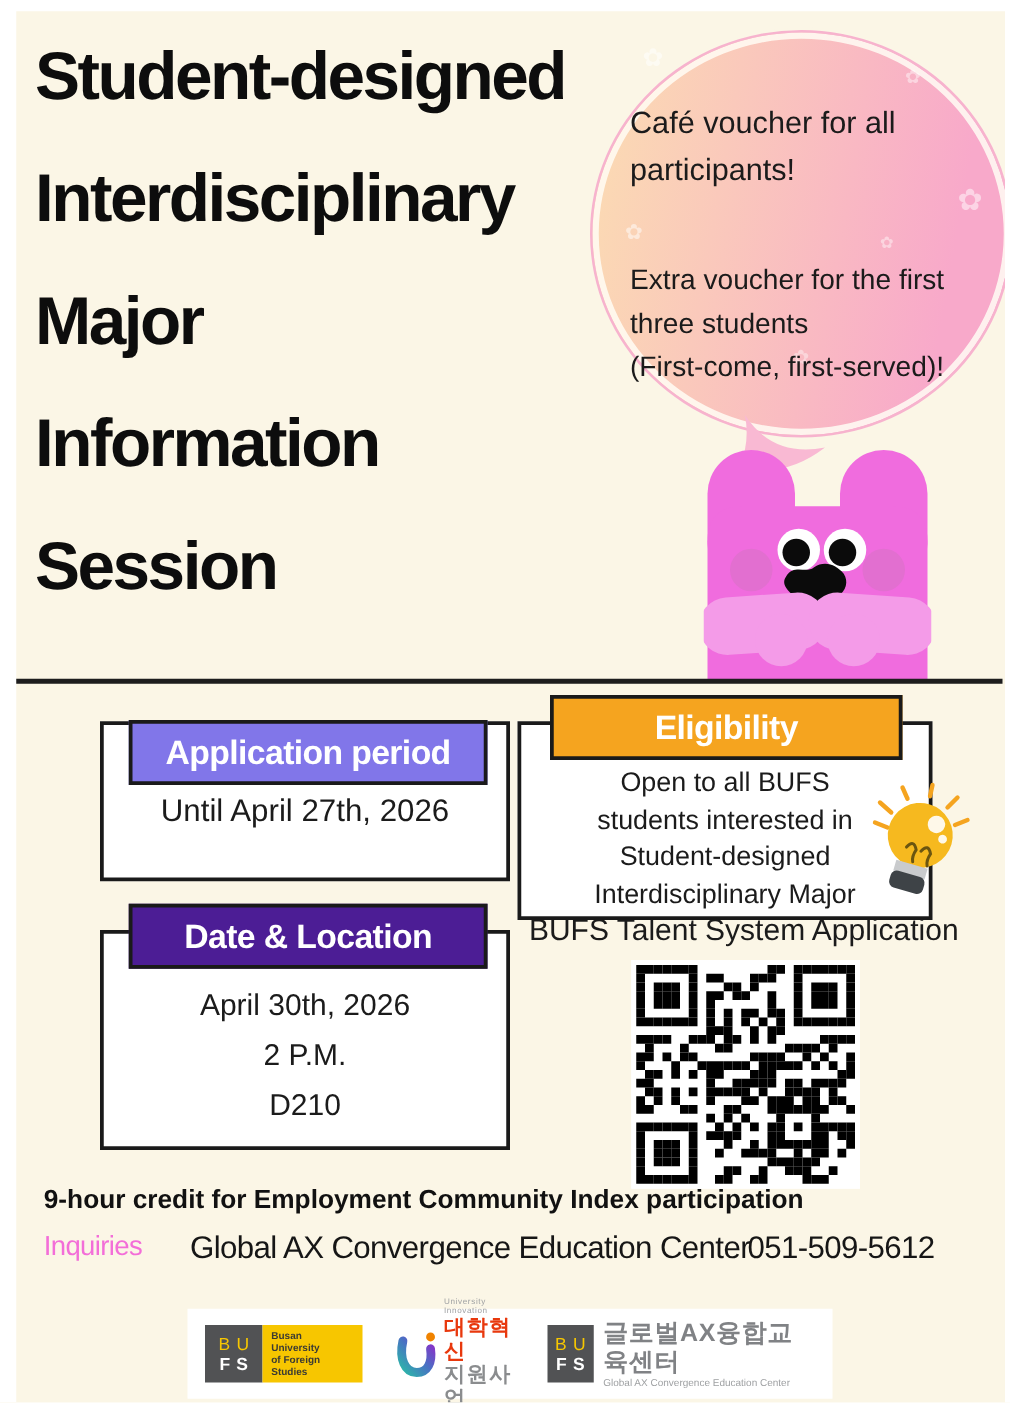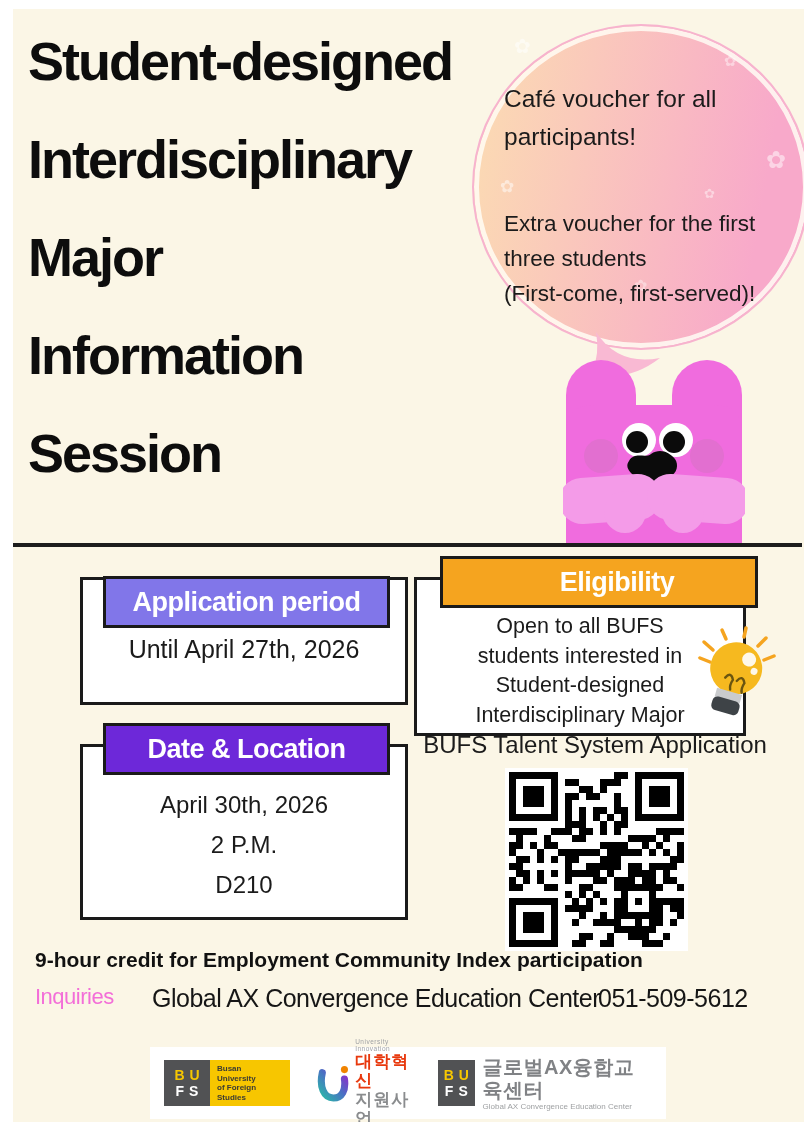--- a/index.html
+++ b/index.html
@@ -72,21 +72,21 @@
   .inquiries-org{position:absolute;left:152px;top:984px;font-size:25px;letter-spacing:-0.5px;color:#161616;}
   .inquiries-phone{position:absolute;left:598px;top:984px;font-size:25px;letter-spacing:-0.5px;color:#161616;}
 
   
   .footer{
     position:absolute;left:150px;top:1047px;width:516px;height:72px;background:#ffffff;
     display:flex;align-items:center;gap:26px;padding:0 14px;box-sizing:border-box;
   }
   .logo-a{display:flex;}
   .sq-dark{width:46px;height:46px;background:#515254;display:flex;flex-direction:column;align-items:center;justify-content:center;}
-  .sq-dark .r1{color:#F7C700;font-weight:700;font-size:14px;letter-spacing:5px;line-height:16px;margin-left:5px;}
+  .sq-dark .r1{color:#F7C700;font-weight:400;font-size:14px;letter-spacing:5px;line-height:16px;margin-left:5px;}
   .sq-dark .r2{color:#ffffff;font-weight:800;font-size:14px;letter-spacing:5px;line-height:16px;margin-left:5px;}
   .sq-yellow{width:80px;height:46px;background:#F7C600;color:#3b3b33;font-size:8px;line-height:9.5px;font-weight:700;
     display:flex;align-items:center;padding-left:7px;box-sizing:border-box;white-space:pre-line;}
   .logo-b{display:flex;align-items:center;gap:6px;}
   .logo-b-txt{display:flex;flex-direction:column;}
   .logo-b-eng{font-size:6.5px;color:#9FA1A3;letter-spacing:0.5px;}
   .logo-b-kr1{font-size:17px;font-weight:800;color:#E8380D;line-height:19px;letter-spacing:1px;}
   .logo-b-kr2{font-size:17px;font-weight:700;color:#8A8C8E;line-height:19px;letter-spacing:1px;}
   .logo-c{display:flex;align-items:center;gap:8px;}
   .logo-c-txt{display:flex;flex-direction:column;}
@@ -150,21 +150,21 @@
     <div class="card-body" id="app-body">Until April 27th, 2026</div>
   </div>
   <div class="card-header" id="app-header" style="background-color: rgb(129, 118, 233);">Application period</div>
 
   <div class="card-box" id="elig-box">
     <div class="card-body" id="elig-body">Open to all BUFS
 students interested in
 Student-designed
 Interdisciplinary Major</div>
   </div>
-  <div class="card-header" id="elig-header" style="background-color: rgb(245, 164, 31); padding-left: 36px;">Eligibility</div>
+  <div class="card-header" id="elig-header" style="background-color: rgb(245, 164, 31);">Eligibility</div>
 
   <svg class="bulb" viewBox="0 0 92 100">
     <g stroke="#F5A41F" stroke-width="3.5" stroke-linecap="round">
       <line x1="12" y1="34" x2="22" y2="38"></line>
       <line x1="16" y1="18" x2="25" y2="26"></line>
       <line x1="34" y1="6" x2="38" y2="15"></line>
       <line x1="58" y1="4" x2="56" y2="13"></line>
       <line x1="78" y1="14" x2="70" y2="22"></line>
       <line x1="86" y1="32" x2="76" y2="36"></line>
     </g>
@@ -176,21 +176,21 @@
       <rect x="33" y="68" width="26" height="9" fill="#C9CBCD"></rect>
       <rect x="32" y="76" width="28" height="14" rx="5" fill="#3E4347"></rect>
     </g>
   </svg>
 
   <div class="card-box" id="date-box">
     <div class="card-body" id="date-body">April 30th, 2026
 2 P.M.
 D210</div>
   </div>
-  <div class="card-header" id="date-header" style="background-color: #6d28d9;">Date &amp; Location</div>
+  <div class="card-header" id="date-header" style="background-color: #4c1d95;">Date &amp; Location</div>
 
   <div class="qr-label">BUFS Talent System Application</div>
   <div class="qr" id="qr"><svg width="183" height="183" viewBox="0 0 183 183">
         <rect width="183" height="183" fill="#fff"></rect>
         <rect x="4" y="4" width="7" height="7" fill="#000"></rect>
         <rect x="11" y="4" width="7" height="7" fill="#000"></rect>
         <rect x="18" y="4" width="7" height="7" fill="#000"></rect>
         <rect x="25" y="4" width="7" height="7" fill="#000"></rect>
         <rect x="32" y="4" width="7" height="7" fill="#000"></rect>
         <rect x="39" y="4" width="7" height="7" fill="#000"></rect>

